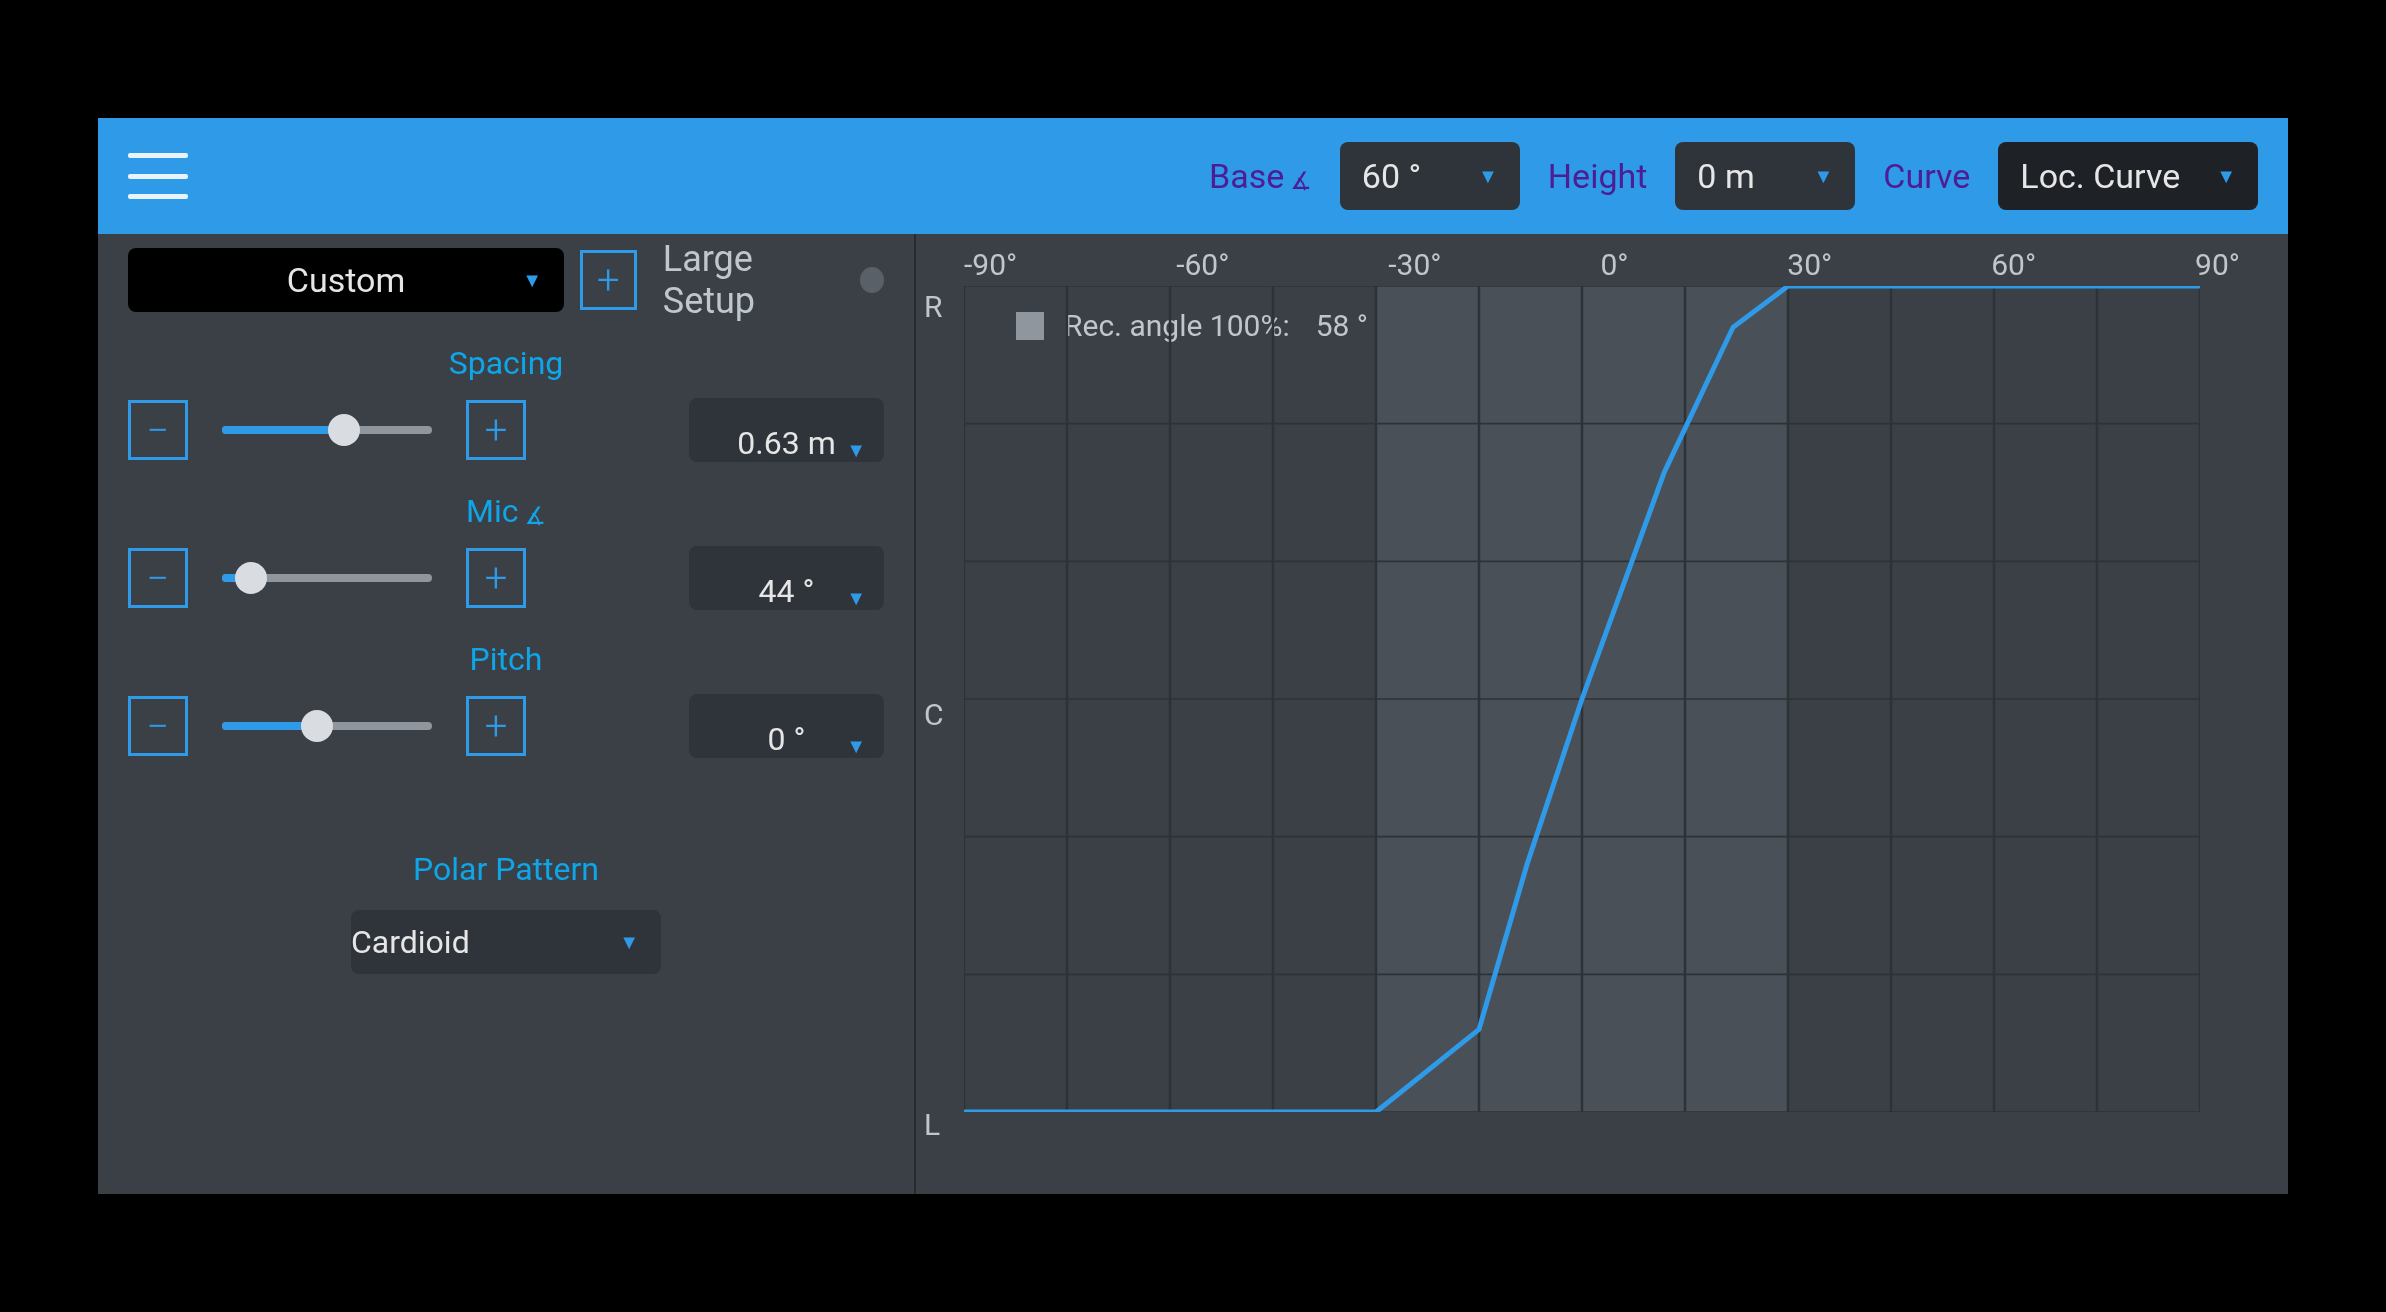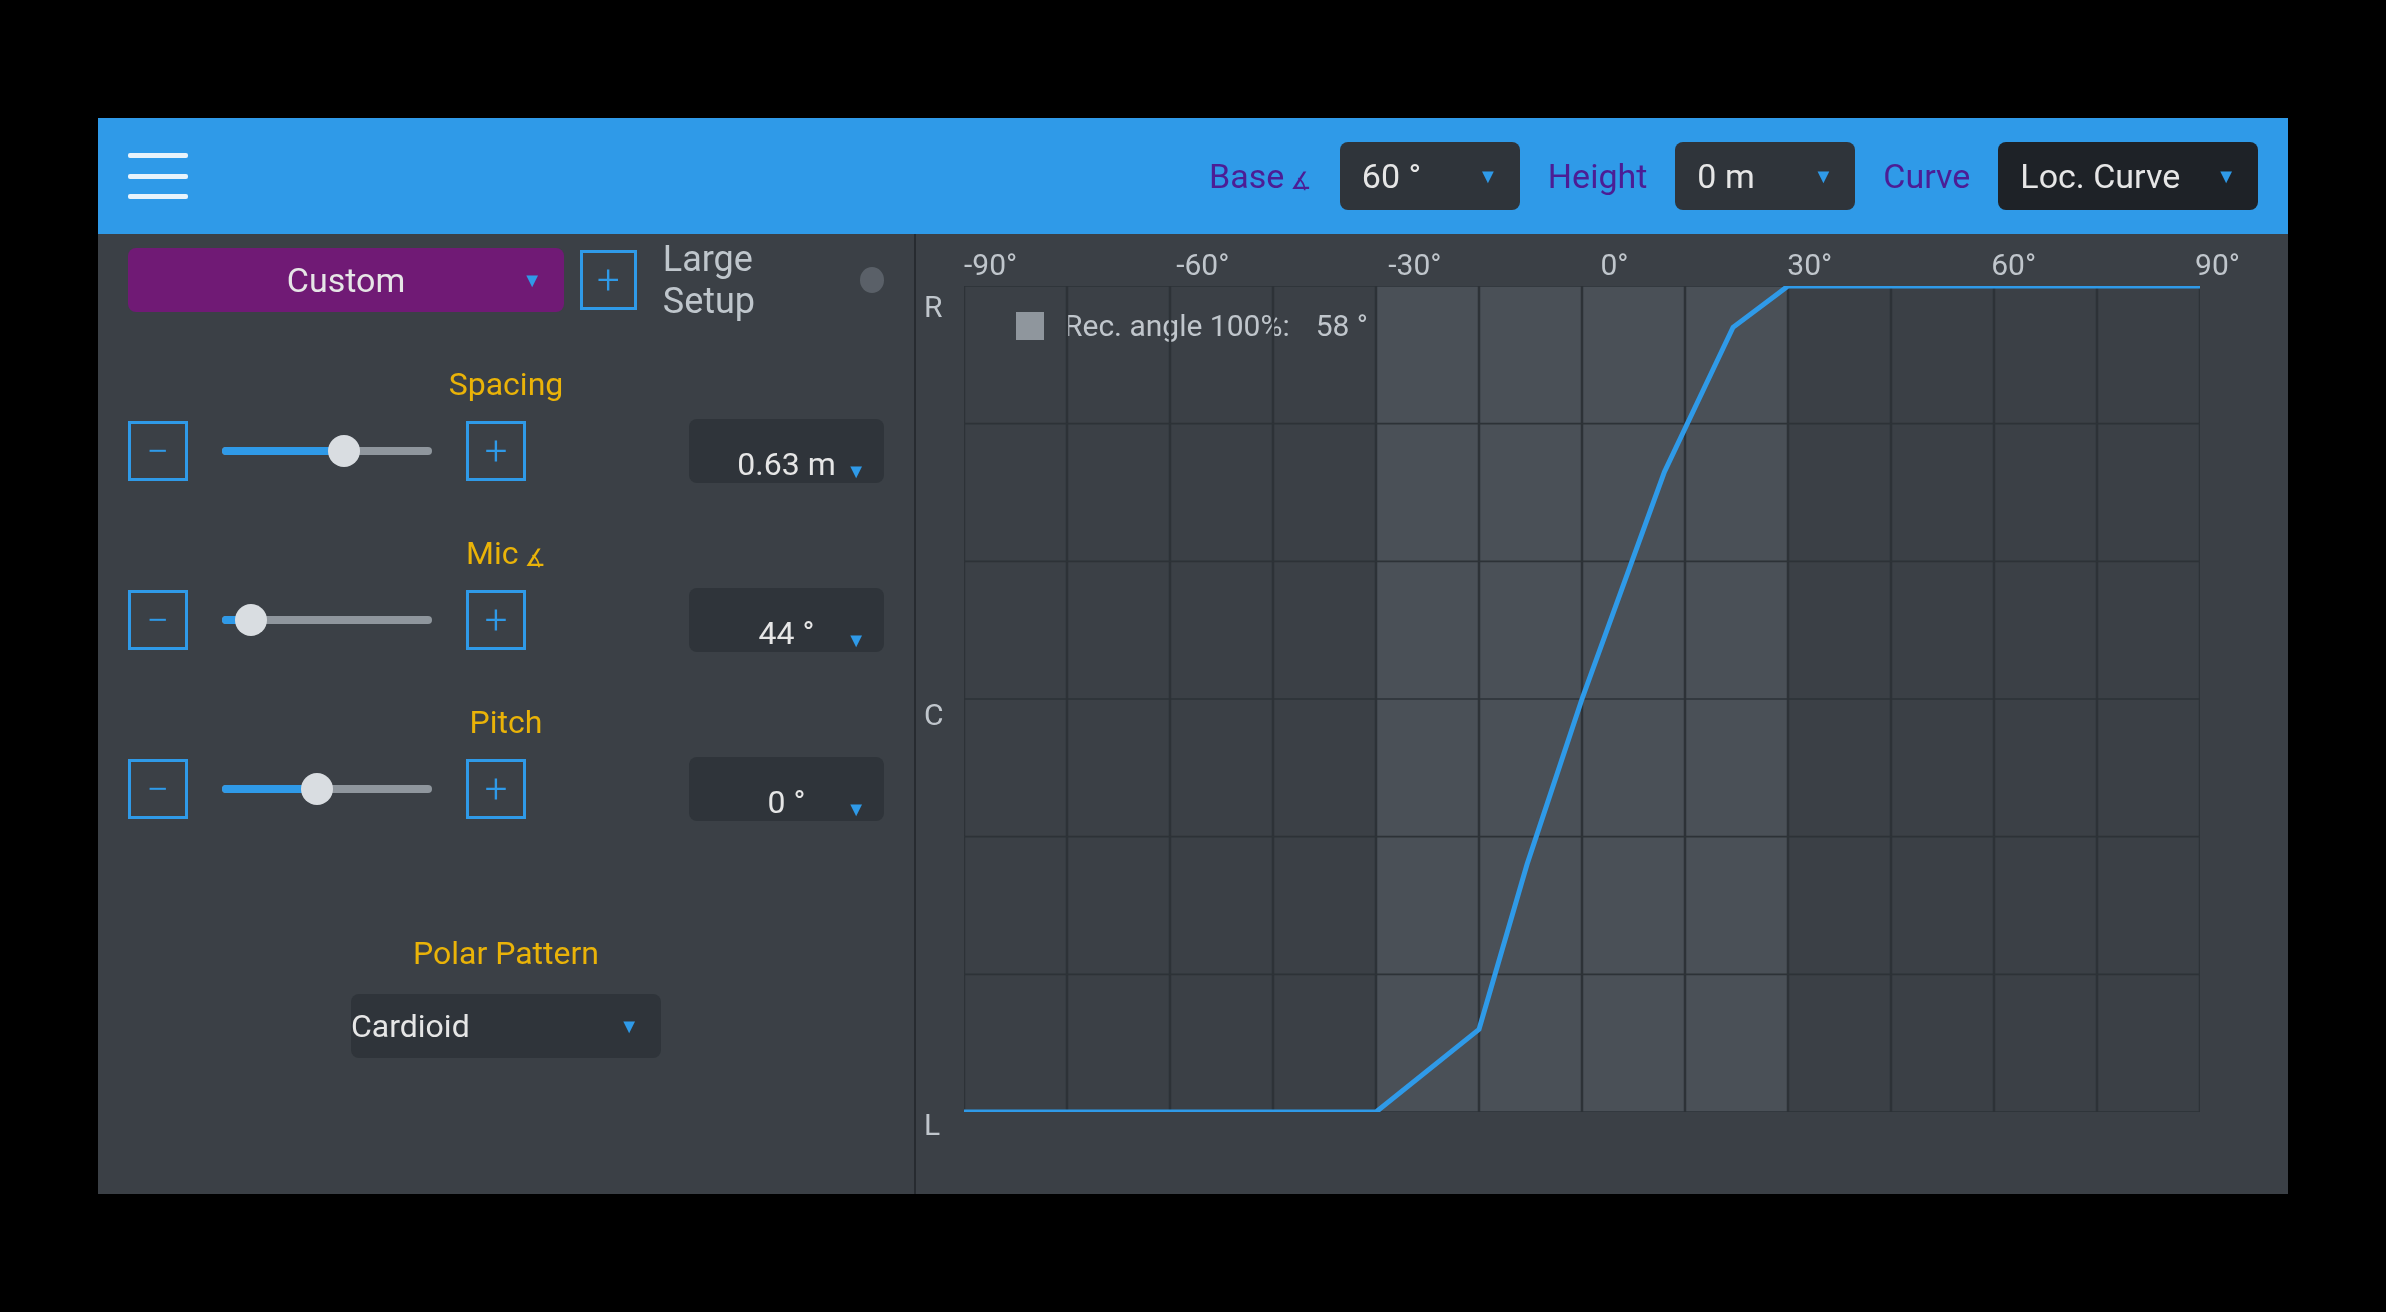--- a/index.html
+++ b/index.html
@@ -54,41 +54,41 @@
     padding: 12px 30px 30px 30px;
     display: flex; flex-direction: column;
     gap: 12px;
   }
   .row1 {
     display: flex; align-items: center; gap: 16px;
     height: 68px;
   }
   .preset-select {
     flex: 0 0 436px;
-    background: #701a75; color: #e6e6e6;
+    background: #000000; color: #e6e6e6;
     height: 64px; border-radius: 8px;
     display:flex; align-items:center; justify-content:center;
     position: relative; font-size: 34px; cursor:pointer;
   }
   .preset-select .tri { position:absolute; right:22px; }
   .square-btn {
     width: 60px; height: 60px;
     border: 3px solid #2f9ae8;
     color: #2f9ae8;
     display:flex; align-items:center; justify-content:center;
     font-size: 40px; font-weight: 300;
     cursor:pointer; background: transparent;
     user-select:none;
   }
   .toggle-label {
     color:#bfc6cc; font-size: 36px; margin-left:10px; display:flex; align-items:center; gap:18px;
   }
   .toggle-dot { width:26px; height:26px; border-radius:50%; background:#5a6068; display:inline-block; }
   .param-block { margin-top: 18px; }
-  .param-title { text-align:center; color:#eab308; font-size:32px; margin-bottom:16px; display:flex; justify-content:center; align-items:center; gap:6px;margin-top:21px;}
+  .param-title { text-align:center; color:#0ea5e9; font-size:32px; margin-bottom:16px; display:flex; justify-content:center; align-items:center; gap:6px;}
   .param-row { display:flex; align-items:center; gap:24px; }
   .slider {
     flex: 0 0 210px; height: 8px; background:#8f969d; border-radius:4px;
     position: relative; margin: 0 10px;
   }
   .slider .fill { position:absolute; left:0; top:0; bottom:0; background:#2f9ae8; border-radius:4px; }
   .slider .thumb { position:absolute; top:50%; width:32px; height:32px; background:#d9dde1; border-radius:50%; transform:translate(-50%,-50%); }
   .val-select {
     background:#2f343a; color:#e6e6e6; height:64px; min-width:195px;
     border-radius:8px; display:flex; align-items:flex-end; justify-content:center;

